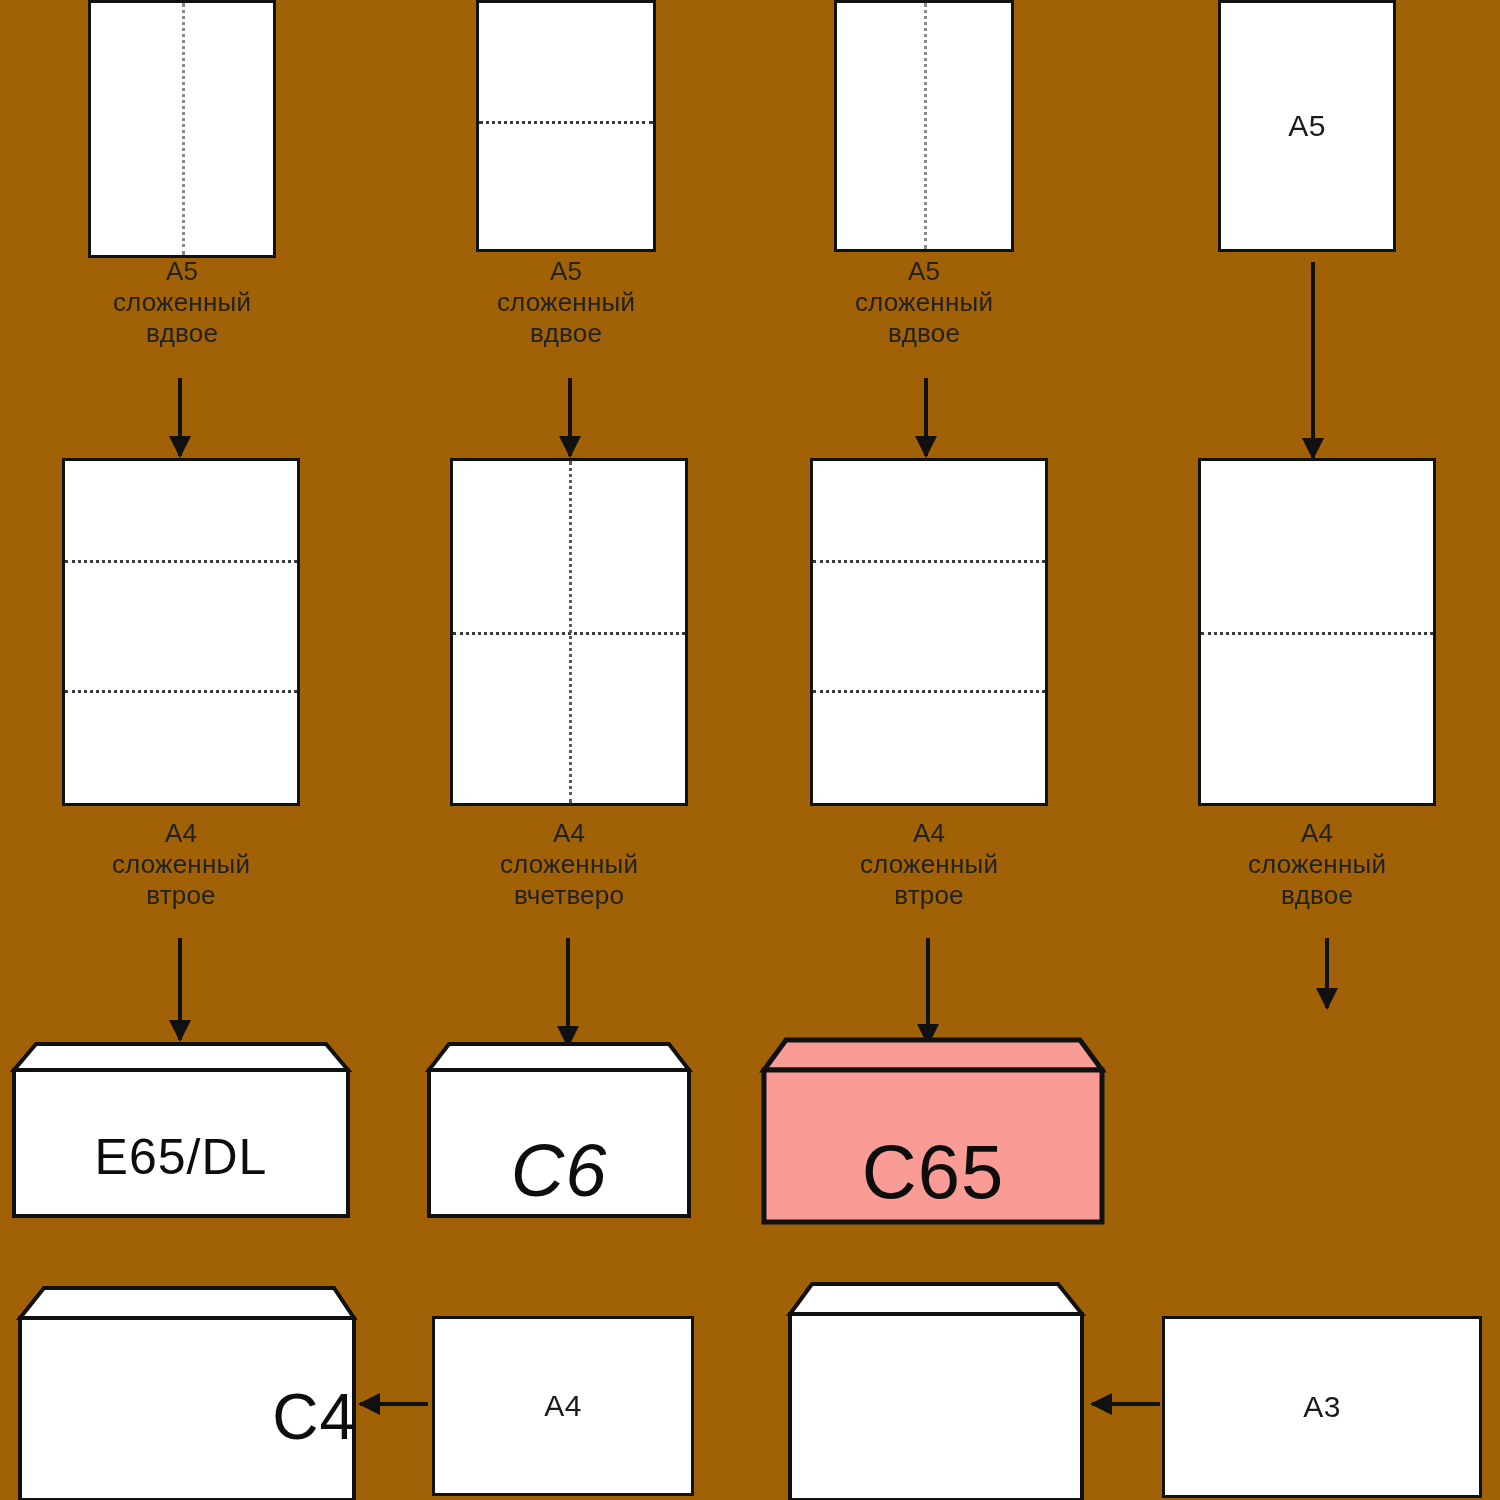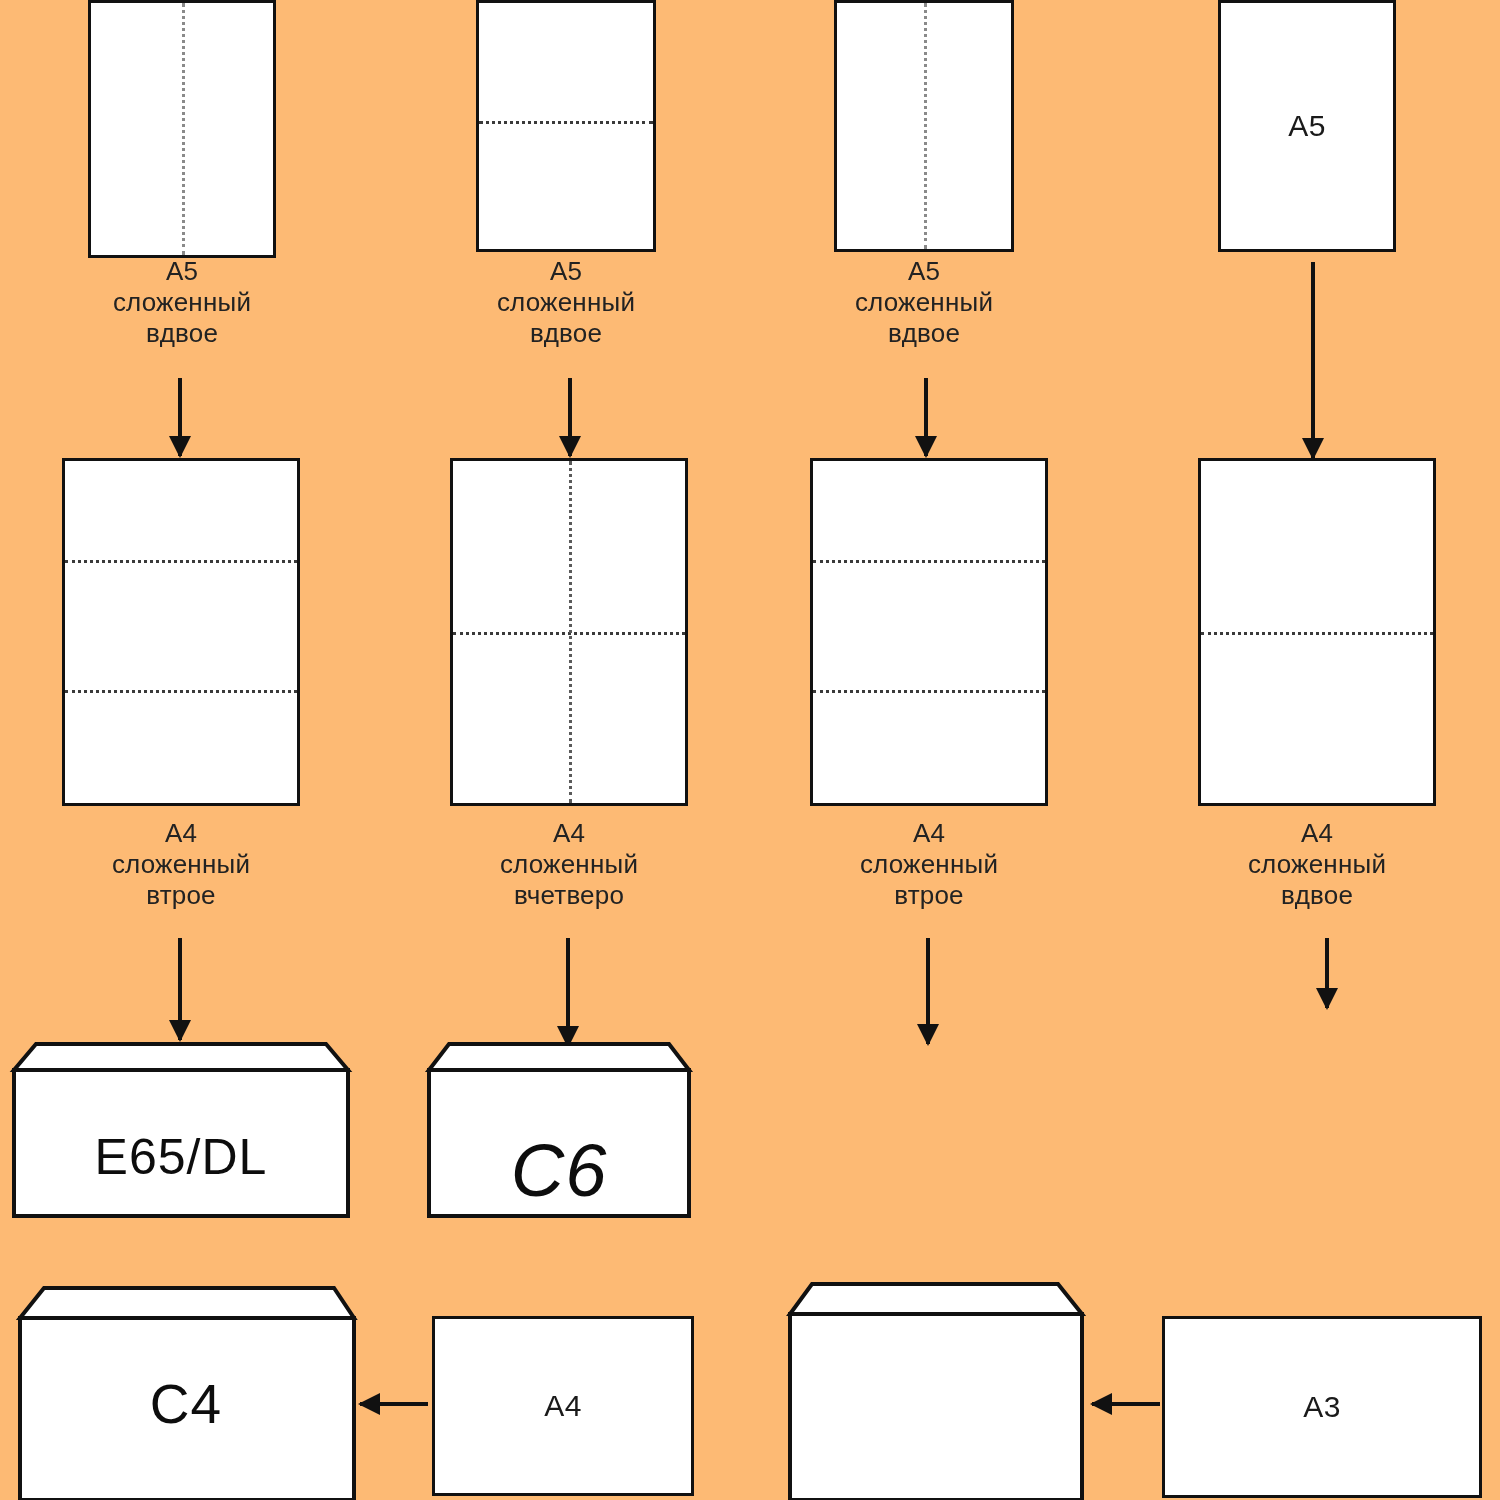--- a/index.html
+++ b/index.html
@@ -8,21 +8,21 @@
     background: #ffffff;
   }
   body {
     font-family: "Liberation Sans", sans-serif;
     color: #1a1a1a;
   }
   #stage {
     position: relative;
     width: 1500px;
     height: 1500px;
-    background: #fdba74;
+    background: #a16207;
     overflow: hidden;
   }
   
   .sheet {
     box-sizing: border-box;
     border: 3px solid #111111;
     background: #ffffff;
     position: absolute;
   }
   .sheet .sheet-label {
@@ -244,28 +244,35 @@
   </div>
 
   <div class="envelope" style="left:425px; top:1040px; width:268px; height:180px;font-style:italic;">
     <svg width="268" height="180" viewBox="0 0 268 180">
       <polygon points="24,4 244,4 264,30 4,30" fill="#ffffff" stroke="#111111" stroke-width="4" stroke-linejoin="miter"></polygon>
       <rect x="4" y="30" width="260" height="146" fill="#ffffff" stroke="#111111" stroke-width="4"></rect>
     </svg>
     <div class="env-label" style="top:88px; font-size:74px;">C6</div>
   </div>
 
+  <div class="envelope" style="left:760px; top:1036px; width:346px; height:192px;">
+    <svg width="346" height="192" viewBox="0 0 346 192">
+      <polygon points="26,4 320,4 342,34 4,34" fill="#f99c96" stroke="#111111" stroke-width="5" stroke-linejoin="miter"></polygon>
+      <rect x="4" y="34" width="338" height="152" fill="#f99c96" stroke="#111111" stroke-width="5"></rect>
+    </svg>
+    <div class="env-label" style="top:92px; font-size:76px;">C65</div>
+  </div>
 
 
   <div class="envelope" style="left:16px; top:1284px; width:340px; height:216px;">
     <svg width="340" height="216" viewBox="0 0 340 216">
       <polygon points="28,4 318,4 338,34 4,34" fill="#ffffff" stroke="#111111" stroke-width="4" stroke-linejoin="miter"></polygon>
       <rect x="4" y="34" width="334" height="182" fill="#ffffff" stroke="#111111" stroke-width="4"></rect>
     </svg>
-    <div class="env-label" style="top:88px; font-size:55px;">C4</div>
+    <div class="env-label" style="top:96px; font-size:64px;text-align:right;">C4</div>
   </div>
 
   <div class="arrow-left" style="left:360px; top:1404px; width:68px;">
     <div class="shaft"></div>
     <div class="head"></div>
   </div>
 
   <div class="sheet" style="left:432px; top:1316px; width:262px; height:180px;">
     <div class="sheet-label">A4</div>
   </div>

